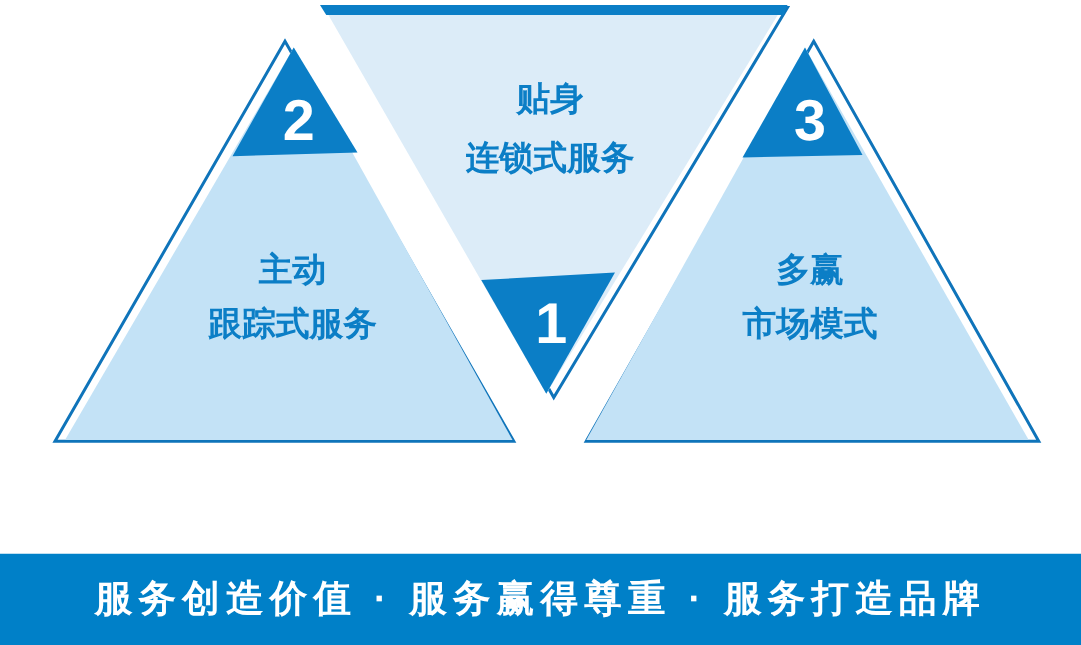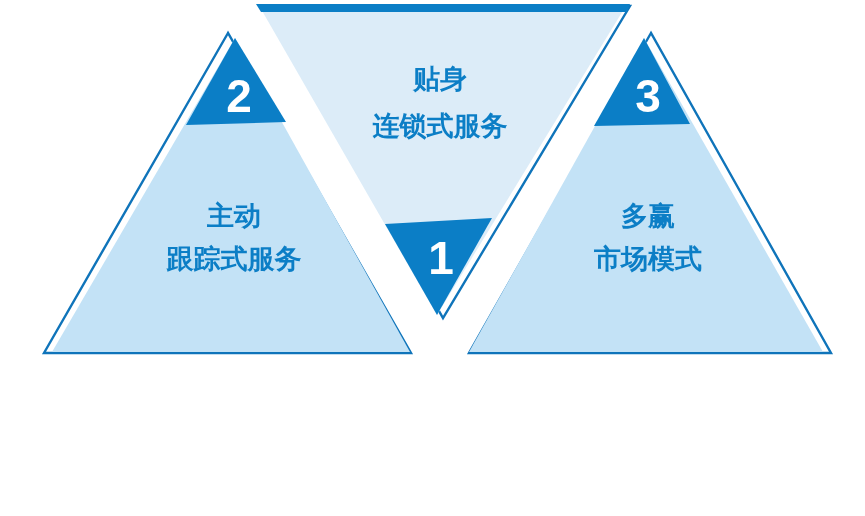--- a/index.html
+++ b/index.html
@@ -73,14 +73,17 @@
       <polygon points="267,6 630,6 443,318" fill="none" stroke-width="2.4" stroke="#0f74ba"></polygon>
       <polygon points="261,9 624,9 437,315" fill="#dcecf8"></polygon>
       <polygon points="256,4 630,4 627,12 261,12" fill="#0b7ec6"></polygon>
       <polygon points="385,224 492,218 437,315" fill="#0b7ec6"></polygon>
       <text class="num" x="441" y="274">1</text>
       <text class="lbl" x="440" y="88" fill="#0b7ec6">贴身</text>
       <text class="lbl" x="440" y="135" fill="#0b7ec6">连锁式服务</text>
     </g>
   </svg>
 
+  <div class="banner">
+    <span class="banner-text">服务创造价值 · 服务赢得尊重 · 服务打造品牌</span>
+  </div>
 
 </div>
 
 </body></html>

